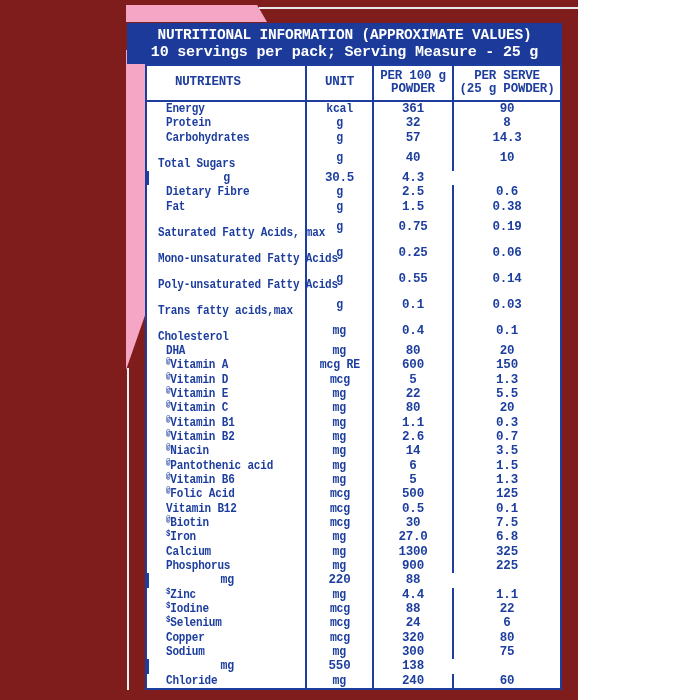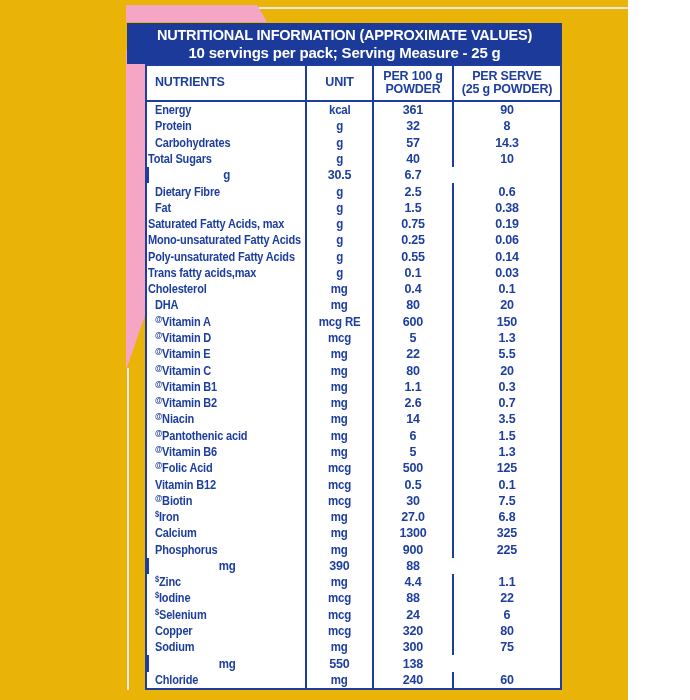--- a/index.html
+++ b/index.html
@@ -3,22 +3,22 @@
 <meta charset="utf-8">
 <style>
   :root{
     --accent-blue:#1b3a99;
     --text-blue:#1d3e9e;
     --pink:#f4a6c4;
     --edge-gray:#e9e9ec;
   }
   html,body{margin:0;padding:0;background:#ffffff;}
   .canvas{
-    position:relative;width:628px;height:700px;background:#eab308;overflow:hidden;
-    font-family:Liberation Sans, sans-serif;
+    position:relative;width:578px;height:700px;background:#7f1d1d;overflow:hidden;
+    font-family:Liberation Mono, monospace;
   }
   
   .pink-band{
     position:absolute;left:126px;top:5px;width:141px;height:17px;
     background:var(--pink);
     clip-path:polygon(0 0, 93% 0, 100% 100%, 0 100%);
   }
   .top-line{position:absolute;left:259px;top:7px;width:431px;height:2px;background:var(--edge-gray);}
   .pink-strip{
     position:absolute;left:126px;top:50px;width:20px;height:320px;
@@ -42,34 +42,34 @@
   }
   .thead{
     display:grid;grid-template-columns:158px 67px 80px 108px;
     height:34px;border-bottom:2px solid var(--text-blue);
   }
   .th{
     display:flex;align-items:center;justify-content:center;text-align:center;
     font-weight:bold;font-size:12.5px;line-height:1.08;white-space:pre-line;
     box-sizing:border-box;letter-spacing:-0.2px;
   }
-  .th.first{justify-content:flex-start;padding-left:8px;text-align:right;}
+  .th.first{justify-content:flex-start;padding-left:8px;text-align:right;margin-left:20px;}
   .th.sep{border-left:2px solid var(--text-blue);}
   .tbody{
     display:grid;grid-template-rows:repeat(36,1fr);
     height:586px;
   }
   .tr{display:grid;grid-template-columns:158px 67px 80px 108px;}
   .td{
     display:flex;align-items:center;justify-content:center;
     font-weight:bold;font-size:12.5px;box-sizing:border-box;
     letter-spacing:-0.2px;overflow:visible;
   }
-  .td.name{justify-content:flex-start;padding-left:8px;}
-  .td.name.indent{padding-left:1px;}
+  .td.name{justify-content:flex-start;padding-left:19px;}
+  .td.name.indent{padding-left:11px;margin-top:12px;}
   .td.sep{border-left:2px solid var(--text-blue);}
   .nmwrap{white-space:nowrap;transform:scaleX(0.88);transform-origin:0 50%;}
   .pre{font-size:8.5px;position:relative;top:-4px;font-weight:bold;}
   .unitwrap{white-space:nowrap;transform:scaleX(0.92);transform-origin:50% 50%;}
 </style>
 </head>
 <body>
 
 <div class="canvas">
   <div class="pink-band"></div>
@@ -130,21 +130,21 @@
             <span class="unitwrap">g</span>
           </div>
           <div class="td sep">40</div>
           <div class="td sep">10</div>
         </div>
         <div class="tr">
           <div class="td sep">
             <span class="unitwrap">g</span>
           </div>
           <div class="td sep">30.5</div>
-          <div class="td sep">6.7</div>
+          <div class="td sep">4.3</div>
         </div>
         <div class="tr">
           <div class="td name">
             <span class="nmwrap"><span class="pre"></span><span>Dietary Fibre</span></span>
           </div>
           <div class="td sep">
             <span class="unitwrap">g</span>
           </div>
           <div class="td sep">2.5</div>
           <div class="td sep">0.6</div>
@@ -366,21 +366,21 @@
           <div class="td sep">
             <span class="unitwrap">mg</span>
           </div>
           <div class="td sep">900</div>
           <div class="td sep">225</div>
         </div>
         <div class="tr">
           <div class="td sep">
             <span class="unitwrap">mg</span>
           </div>
-          <div class="td sep">390</div>
+          <div class="td sep">220</div>
           <div class="td sep">88</div>
         </div>
         <div class="tr">
           <div class="td name">
             <span class="nmwrap"><span class="pre">$</span><span>Zinc</span></span>
           </div>
           <div class="td sep">
             <span class="unitwrap">mg</span>
           </div>
           <div class="td sep">4.4</div>

